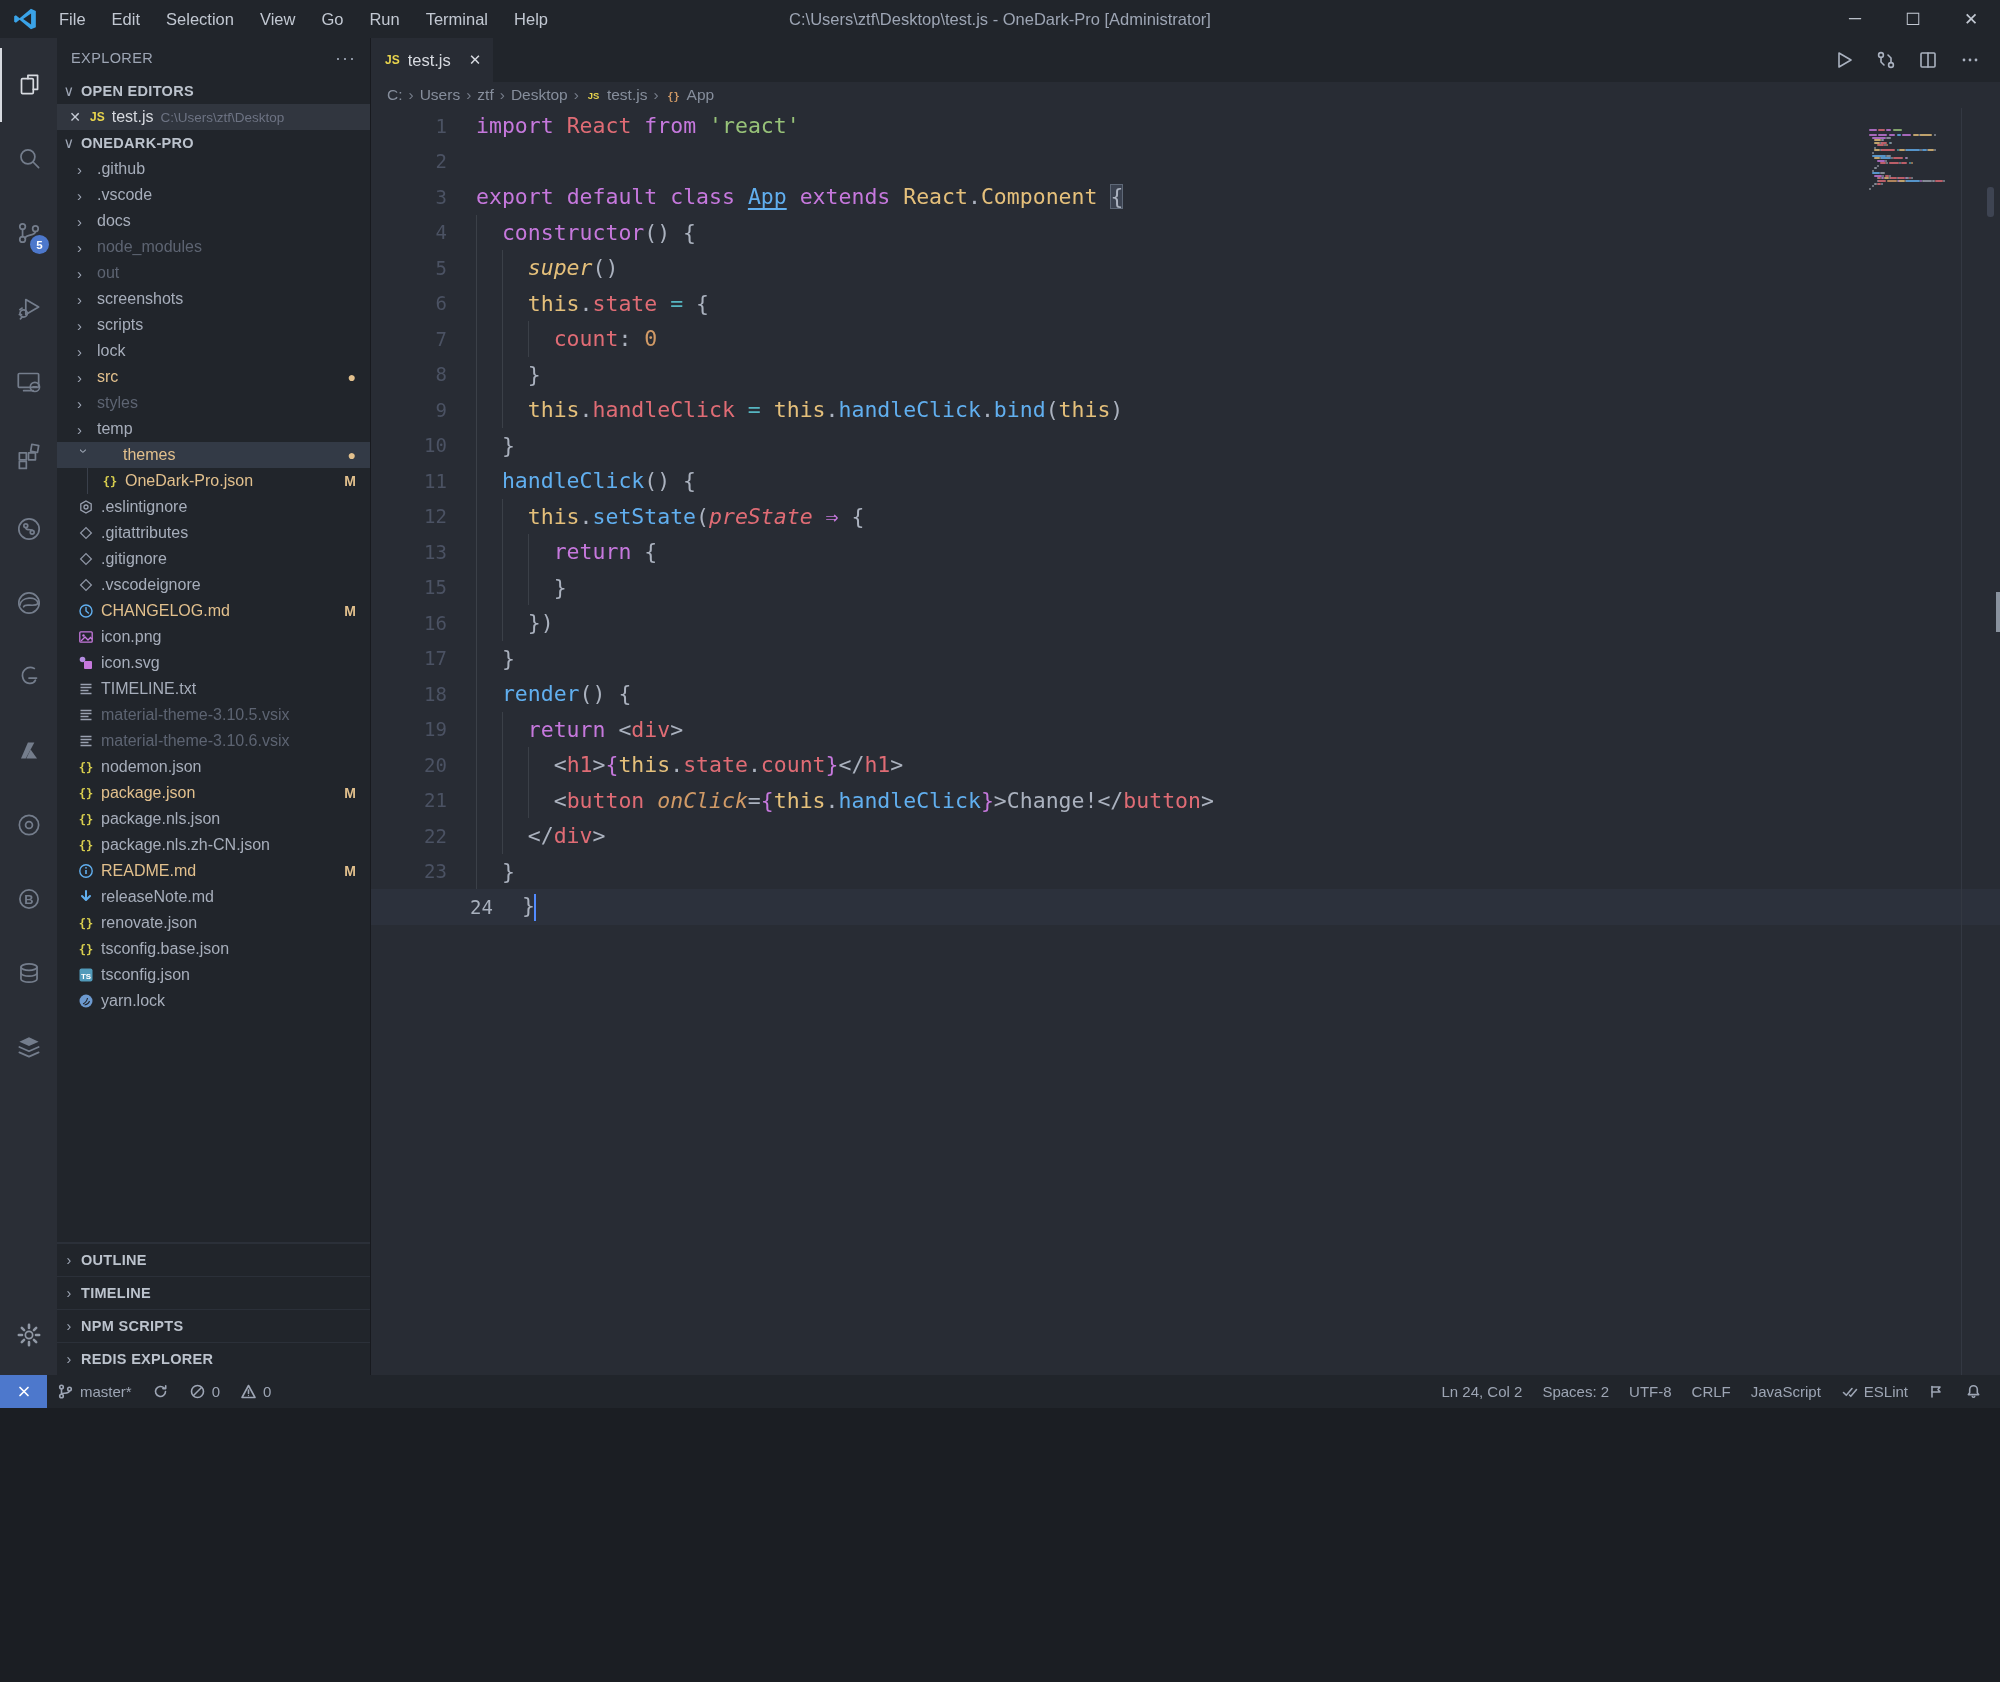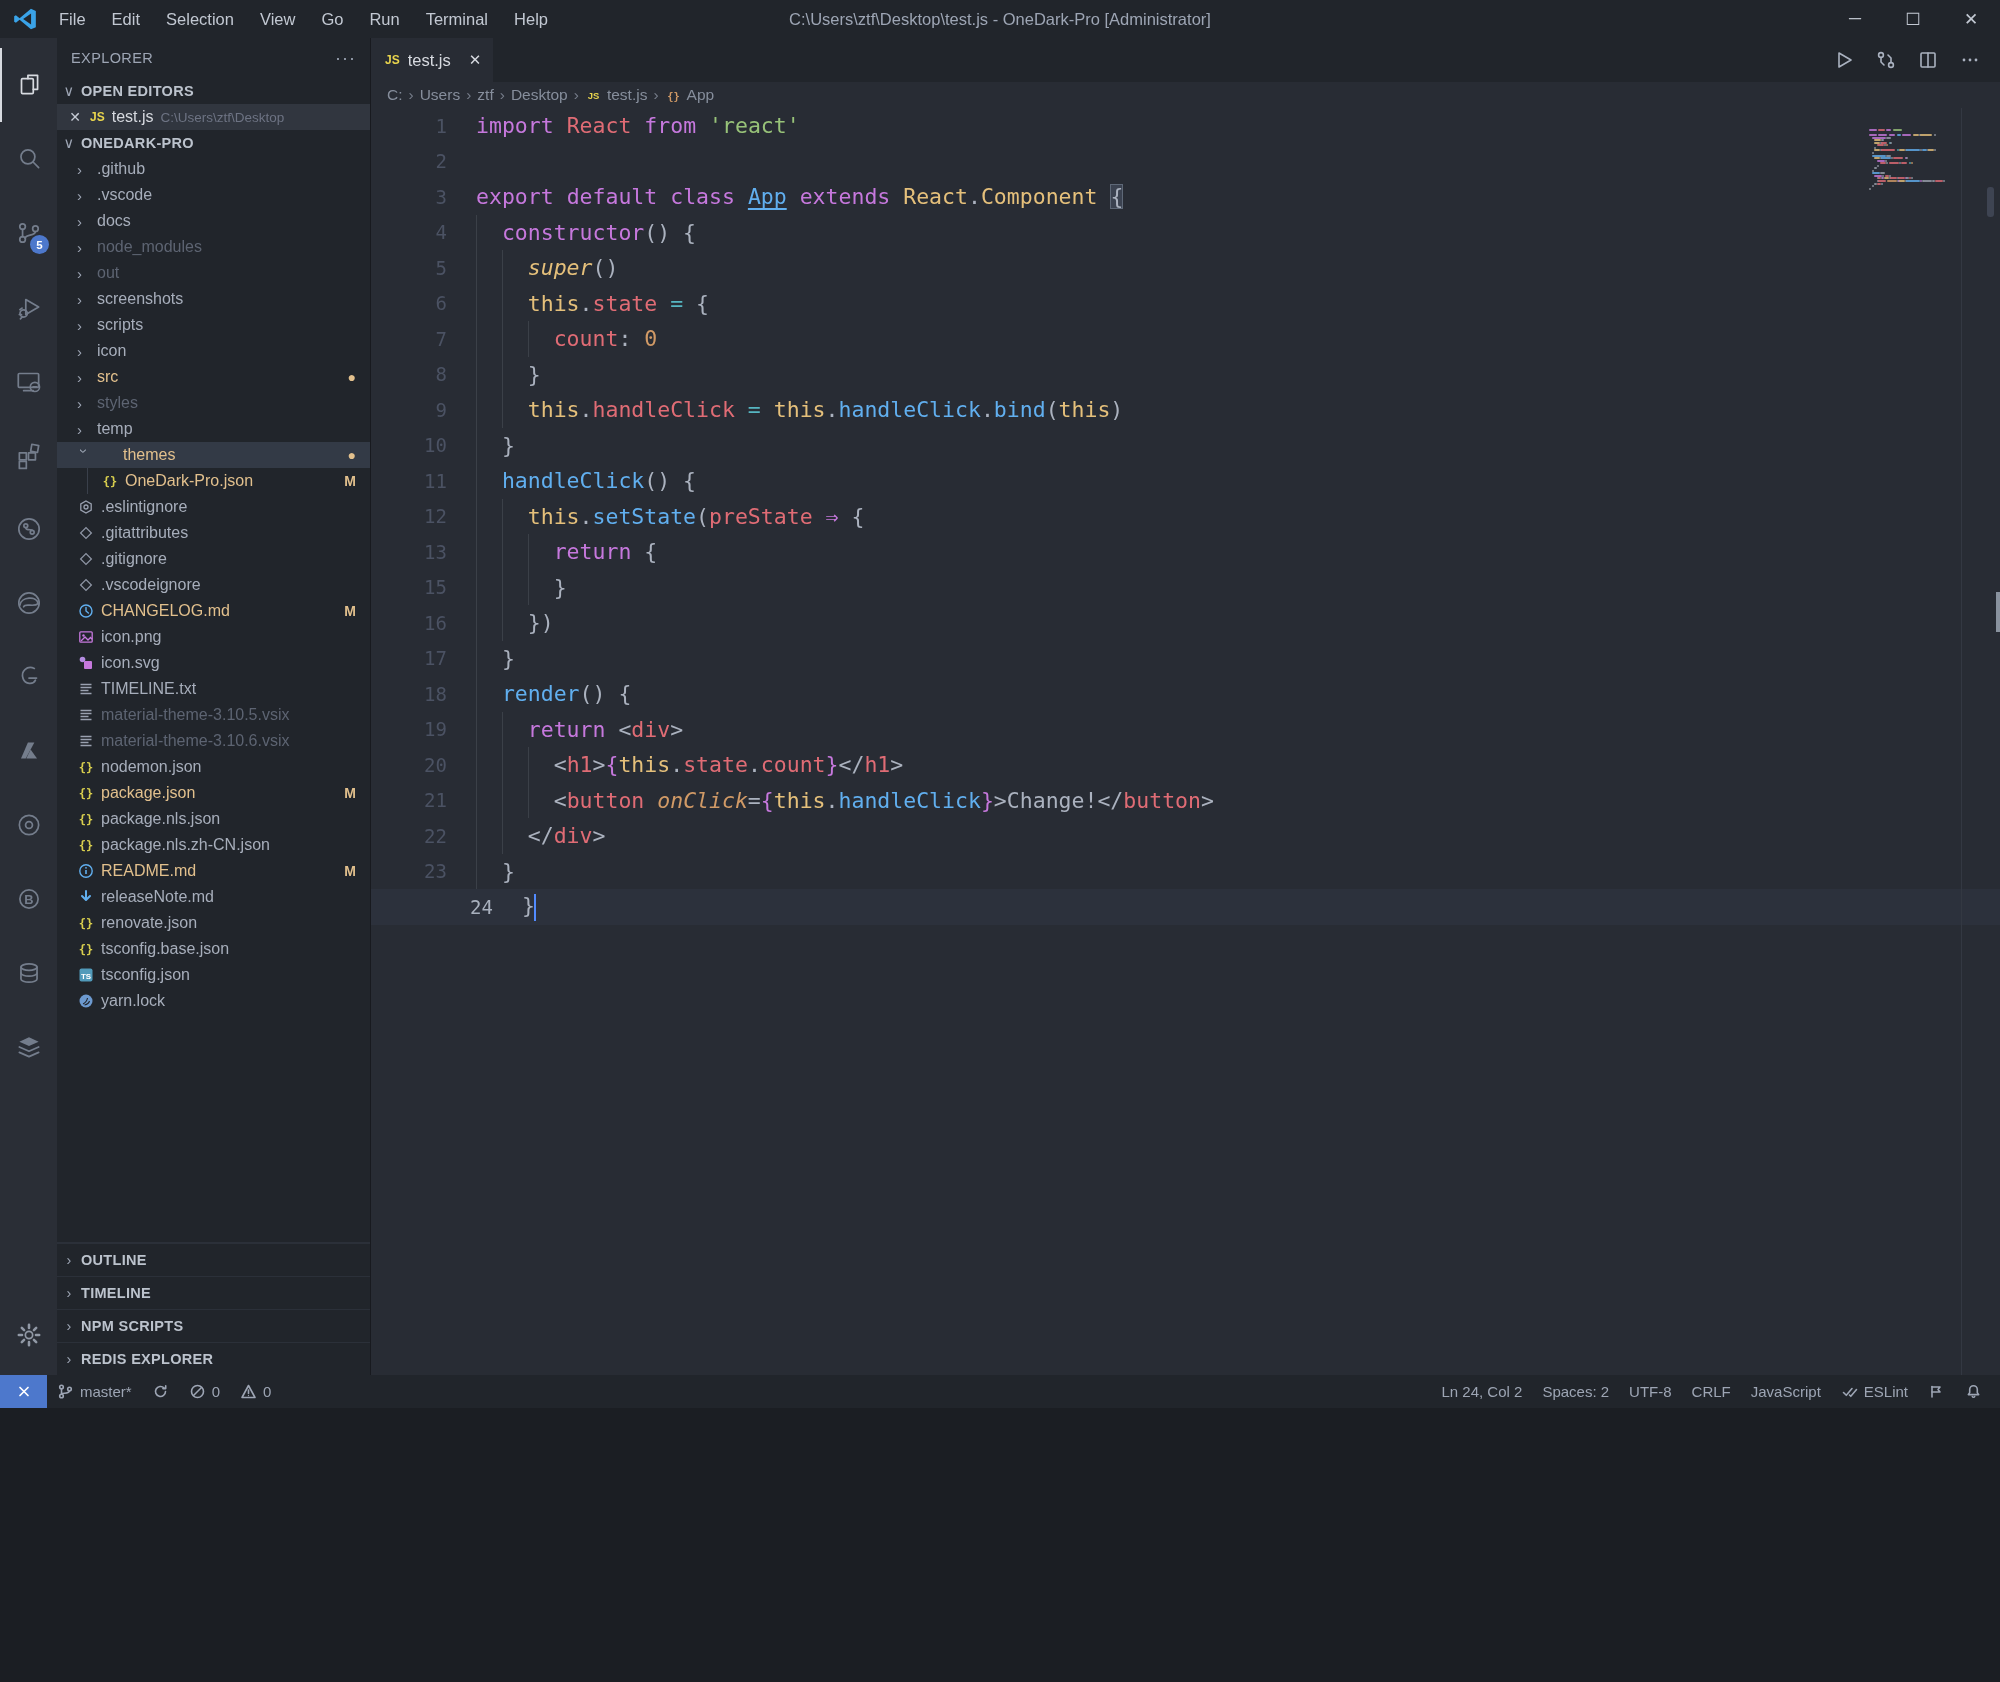--- a/index.html
+++ b/index.html
@@ -60,21 +60,21 @@
   .codewrap{position:absolute;top:70px;left:0;right:0;bottom:0;}
   .code-line{height:35.5px;display:flex;align-items:center;position:relative;
              font-family:"DejaVu Sans Mono","Liberation Mono",monospace;font-size:21.5px;}
   .code-line.current{background:#2c313c;}
   .gutter{width:76px;flex:0 0 auto;text-align:right;color:#4b5263;font-size:19px;padding-right:0;}
   .code-line.current .gutter{color:#a8b0bd;margin-left:46px;}
   .line-content{white-space:pre;padding-left:29px;position:relative;}
   .guide{position:absolute;top:0;bottom:0;border-left:1px solid #3b4048;}
   .tk-p{color:#c678dd}.tk-r{color:#e06c75}.tk-g{color:#98c379}.tk-y{color:#e5c07b}
   .tk-b{color:#61afef}.tk-c{color:#56b6c2}.tk-o{color:#d19a66}.tk-w{color:#abb2bf}
-  .tk-ri{color:#e06c75;}.tk-oi{color:#d19a66;font-style:italic}
+  .tk-ri{color:#e06c75;font-style:italic}.tk-oi{color:#d19a66;font-style:italic}
   .tk-yi{color:#e5c07b;font-style:italic}
   .tk-bu{color:#61afef;text-decoration:underline;text-underline-offset:4px;}
   .tk-wm{color:#abb2bf;background:#3b4250;box-shadow:inset 0 0 0 1px #5e6877;}
   .cursor{display:inline-block;width:2.5px;height:27px;background:#528bff;vertical-align:middle;margin-left:-1px;}
   .minimap{position:absolute;left:1498px;top:0;width:92px;bottom:0;border-right:1px solid #333842;}
   .mm-bar{position:absolute;height:2px;border-radius:1px;opacity:.8;}
   .scroll-thumb{position:absolute;left:1616px;top:79px;width:7px;height:30px;background:#3e4452;border-radius:3px;}
   .edge-marker{position:absolute;left:1625px;top:484px;width:4px;height:40px;background:#9aa5b1;opacity:.85;}
   
   .statusbar{position:absolute;left:0;right:0;bottom:0;height:33px;background:#21252b;display:flex;align-items:center;
@@ -263,21 +263,21 @@
           <div class="tree-row">
             <span class="chev">›</span>
             <span>screenshots</span>
           </div>
           <div class="tree-row">
             <span class="chev">›</span>
             <span>scripts</span>
           </div>
           <div class="tree-row">
             <span class="chev">›</span>
-            <span>icon</span>
+            <span>lock</span>
           </div>
           <div class="tree-row mod">
             <span class="chev">›</span>
             <span>src</span>
             <span class="badge">●</span>
           </div>
           <div class="tree-row dim">
             <span class="chev">›</span>
             <span>styles</span>
           </div>

